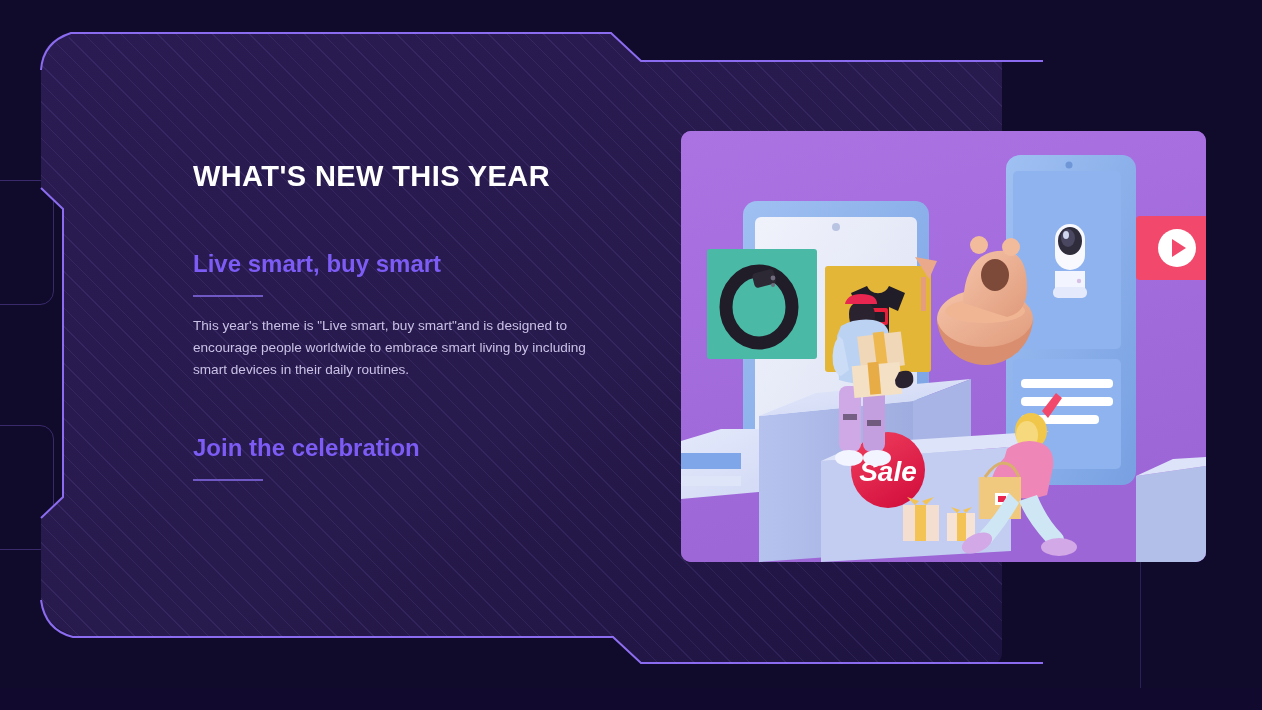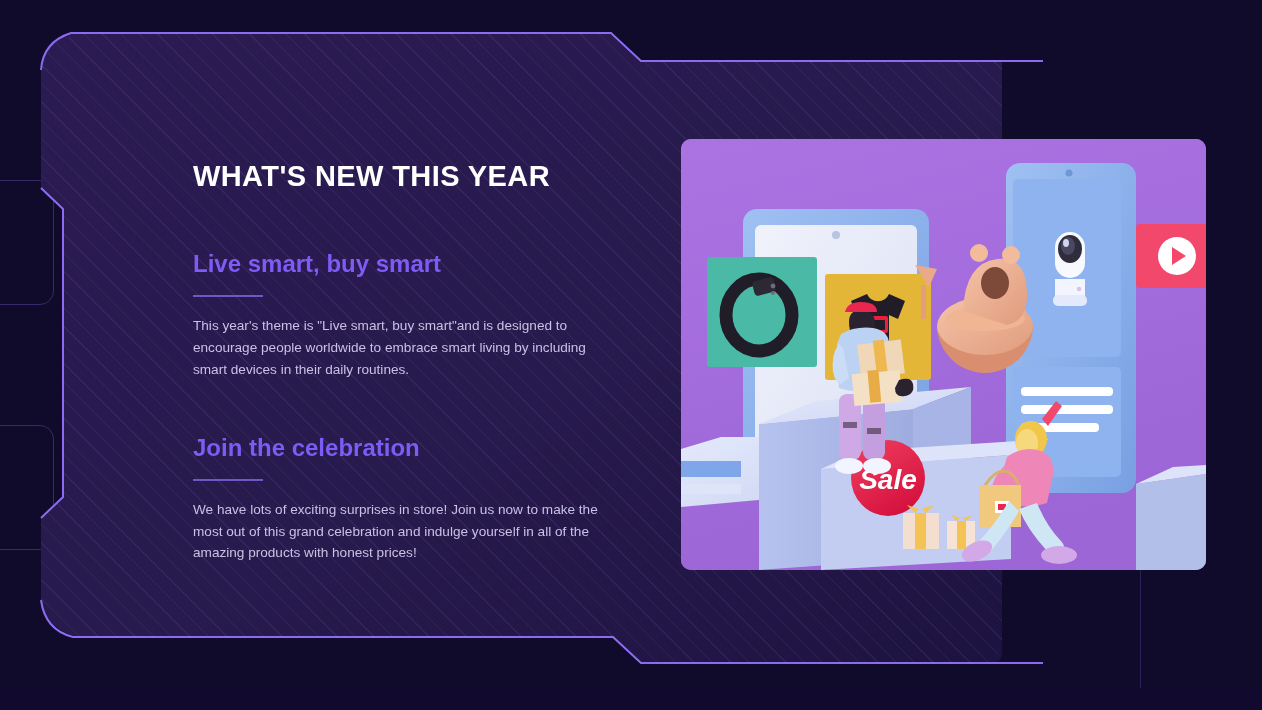--- a/index.html
+++ b/index.html
@@ -62,21 +62,21 @@
     width:70px; height:2px; background:#6f57c4; margin:16px 0 18px 0;
   }
   .body-text{
     font-size:13.6px; line-height:21.7px; color:#c9c1e6; max-width:430px;
   }
   #section-live{ margin-top:57px; }
   #section-join{ margin-top:54px; }
 
   
   #illustration{
-    position:absolute; left:681px; top:139px; width:525px; height:431px;
+    position:absolute; left:681px; top:131px; width:525px; height:431px;
     border-radius:10px; overflow:hidden;
     background:linear-gradient(165deg,#a86fe0 0%,#a96fdf 45%,#9f68d9 100%);
   }
   #illustration svg{ display:block; width:100%; height:100%; }
 </style>
 </head>
 <body>
 
 <div id="stage">
 
@@ -113,21 +113,20 @@
 
     <div class="section" id="section-live">
       <h2 class="sub-heading">Live smart, buy smart</h2>
       <div class="divider"></div>
       <p class="body-text">This year's theme is "Live smart, buy smart"and is designed to encourage people worldwide to embrace smart living by including smart devices in their daily routines.</p>
     </div>
 
     <div class="section" id="section-join">
       <h2 class="sub-heading">Join the celebration</h2>
       <div class="divider"></div>
-      <p class="body-text">We have lots of exciting surprises in store! Join us now to make the most out of this grand celebration and indulge yourself in all of the amazing products with honest prices!</p>
     </div>
   </div>
 
   <div id="illustration">
 
     <svg viewBox="0 0 525 431" aria-hidden="true">
       <defs>
         <linearGradient id="bgP" x1="0" y1="0" x2="0.3" y2="1">
           <stop offset="0%" stop-color="#ab72e2"></stop>
             <stop offset="100%" stop-color="#9c66d6"></stop>

